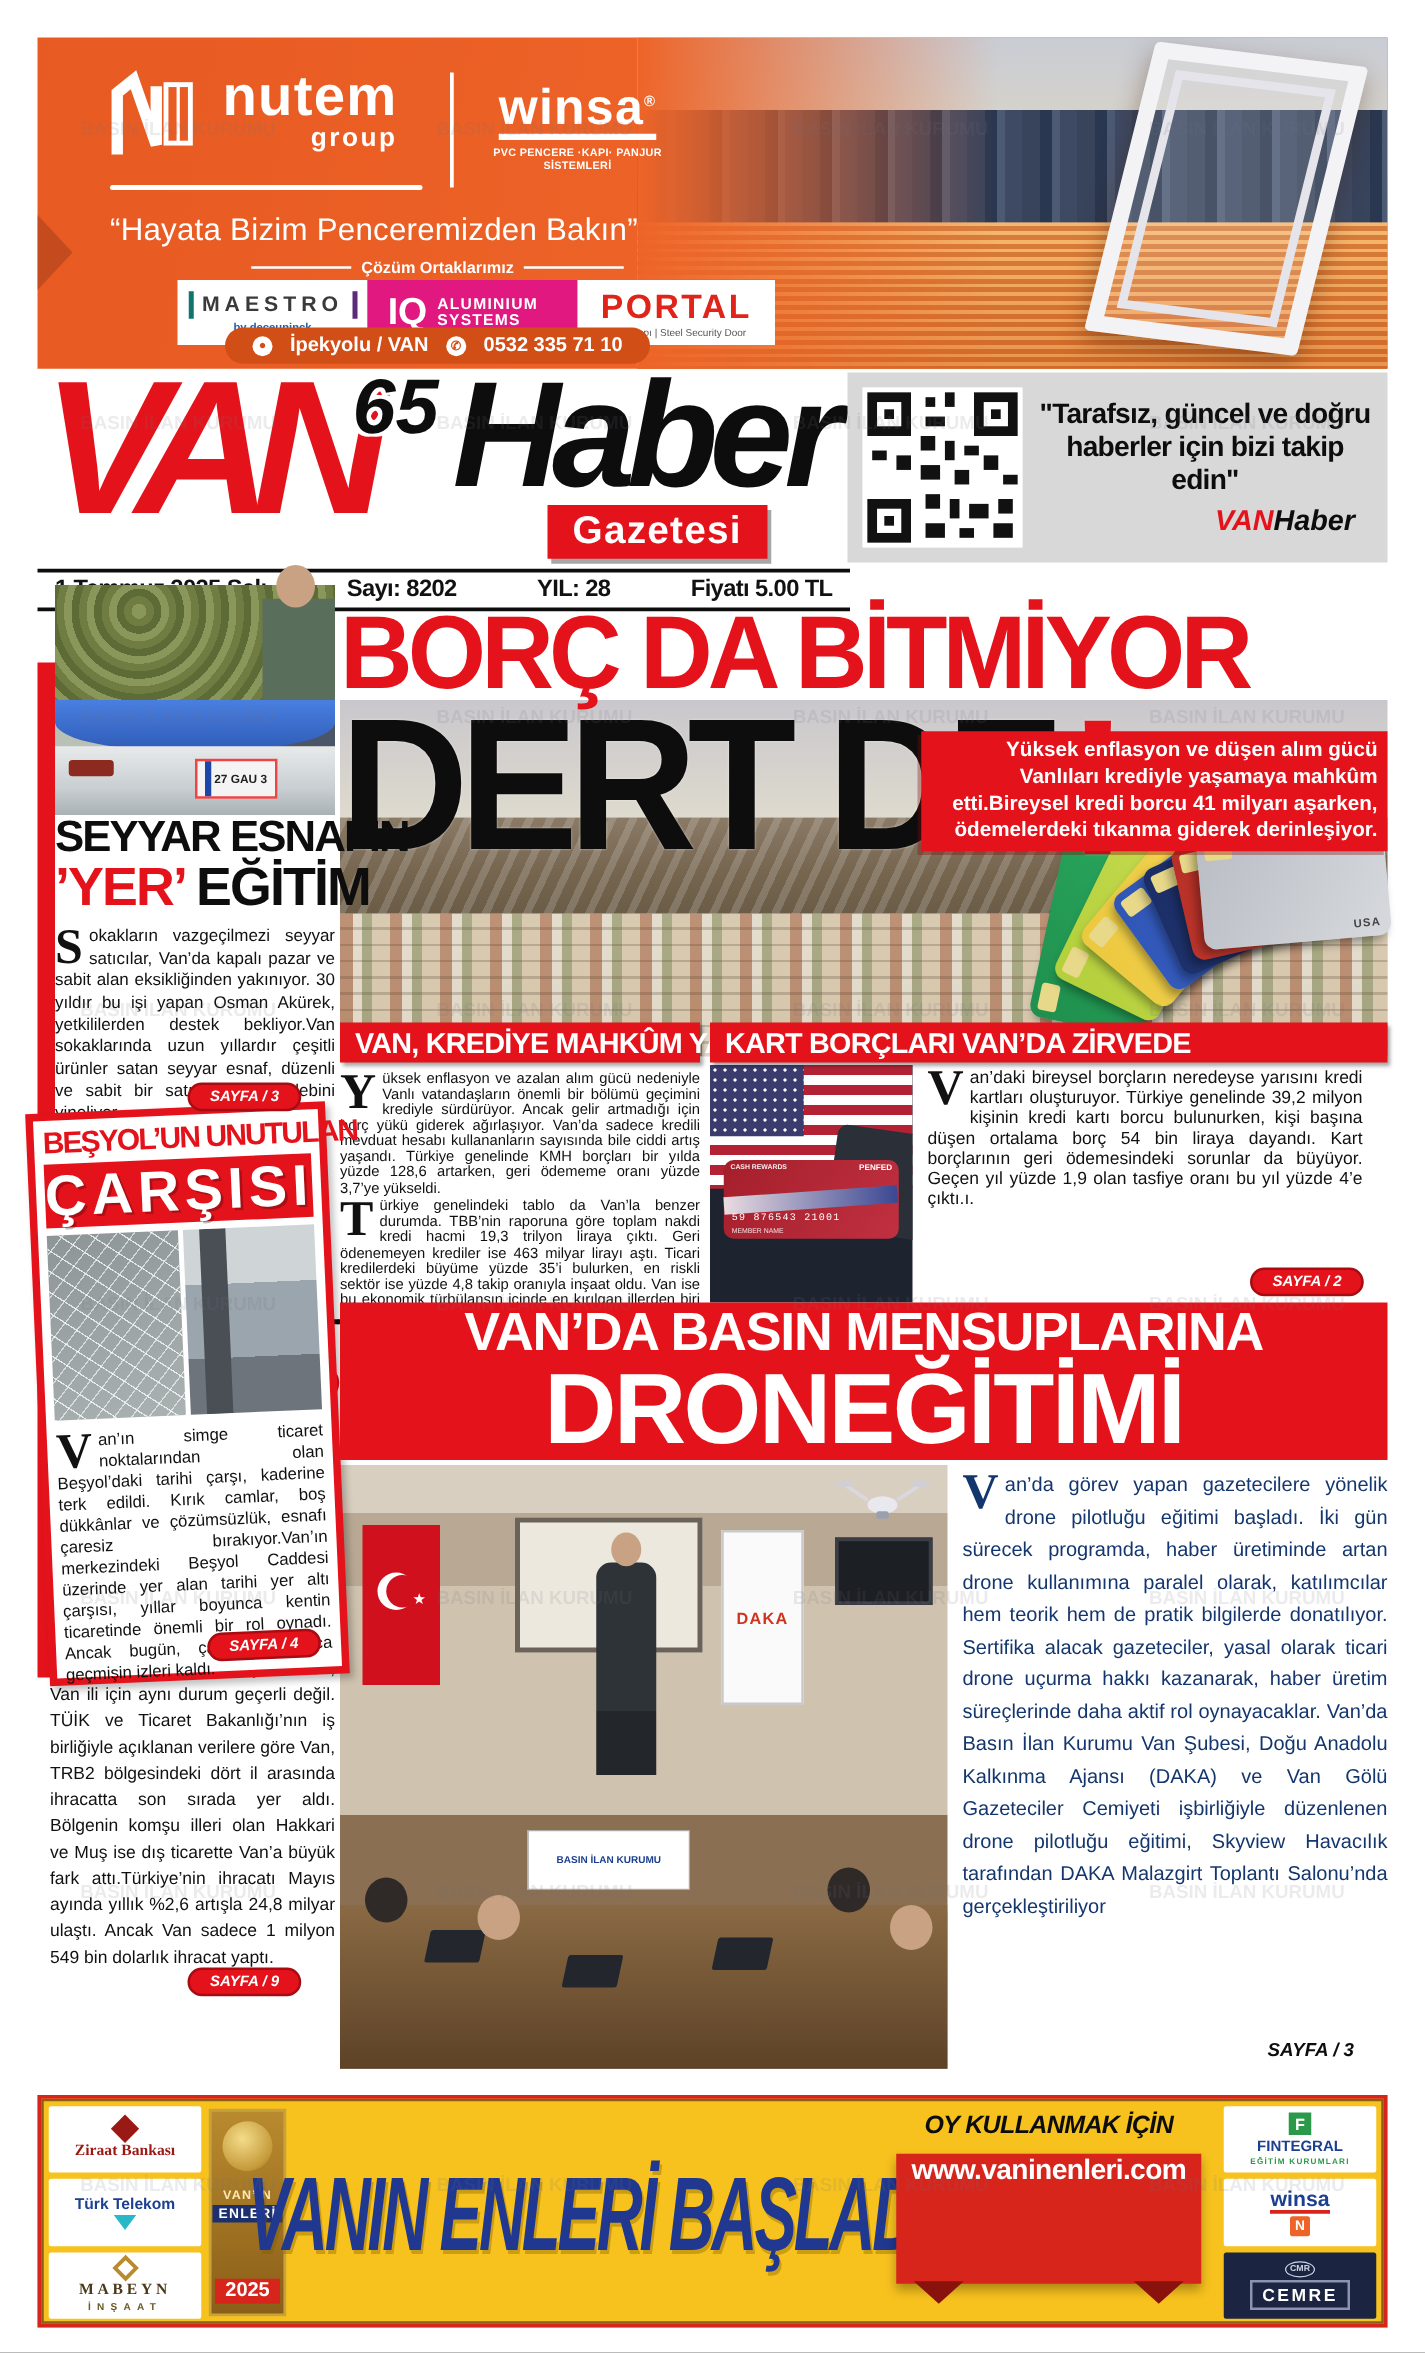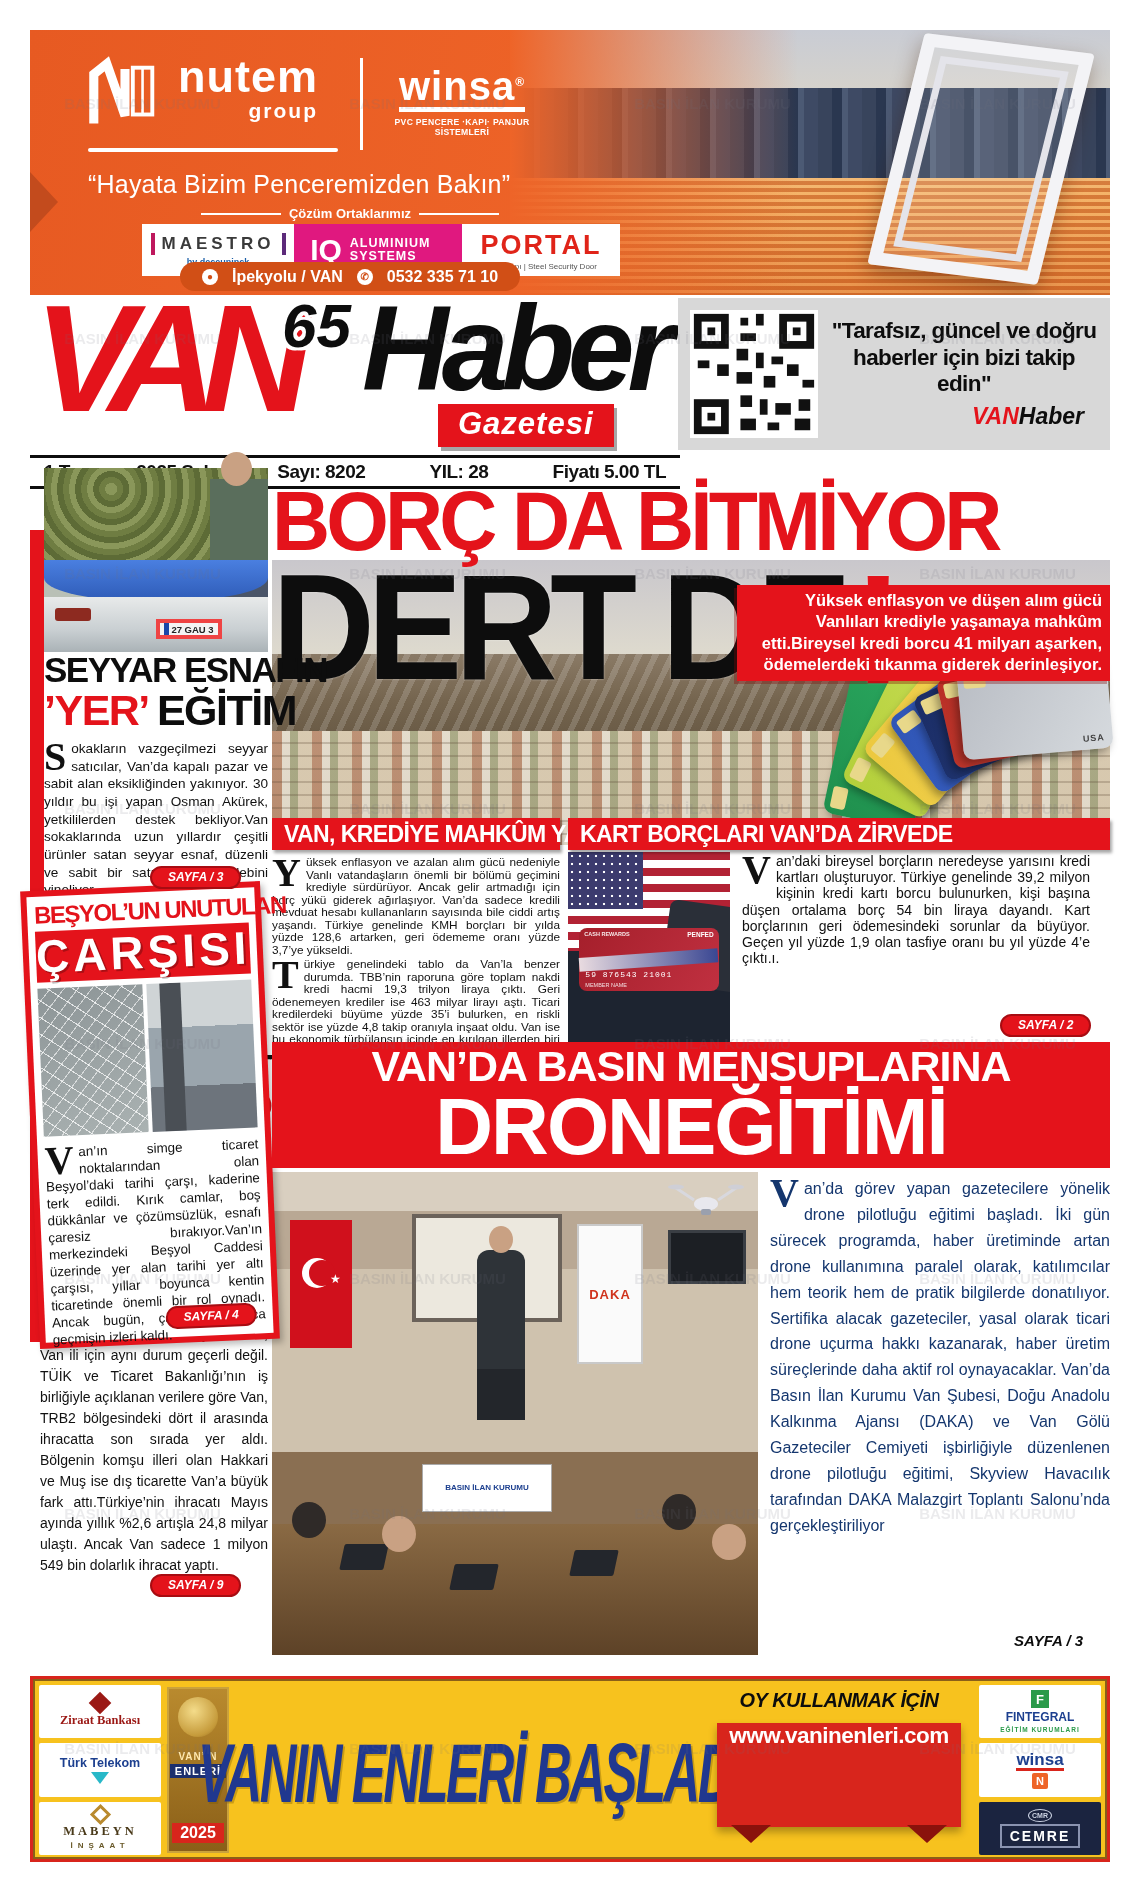--- a/index.html
+++ b/index.html
@@ -37,21 +37,21 @@
 #winsa .ww { font-size:40px; font-weight:bold; letter-spacing:1px; border-bottom:5px solid #fff; padding-bottom:1px; display:inline-block; line-height:1; }
 #winsa sup { font-size:12px; }
 #winsa .wsub { display:block; font-size:8.6px; margin-top:5px; letter-spacing:.3px; font-weight:bold; }
 #slogan { position:absolute; left:58px; top:140px; width:470px; color:#fff; font-size:25px; letter-spacing:.2px; }
 #plabel { position:absolute; left:120px; top:176px; width:400px; display:flex; align-items:center; justify-content:center; gap:8px; color:#fff; font-size:13px; font-weight:bold; }
 #plabel .pline { width:80px; height:2px; background:#fff; }
 #partners { position:absolute; left:112px; top:194px; display:flex; height:52px; }
 .pcard { height:100%; display:flex; flex-direction:column; align-items:center; justify-content:center; background:#fff; }
 .pcard.maestro { width:152px; }
 .maestro .mwrap { font-weight:bold; letter-spacing:4px; color:#3a3a3a; font-size:17px;
-  border-left:4px solid #be185d; border-right:4px solid #5c2a7a; padding:1px 7px; }
+  border-left:4px solid #0f766e; border-right:4px solid #5c2a7a; padding:1px 7px; }
 .maestro .msub { font-size:9px; color:#1b5fa8; font-weight:bold; margin-top:2px; }
 .pcard.iq { width:168px; background:#e0187f; color:#fff; flex-direction:row; gap:8px; }
 .iq .iqmain { font-size:30px; font-weight:bold; }
 .iq .iqsub { font-size:12.5px; font-weight:bold; width:96px; line-height:1.05; letter-spacing:1px; }
 .pcard.portal { width:158px; }
 .portal .pmain { color:#e02419; font-size:27px; font-weight:bold; letter-spacing:2px; }
 .portal .psub { font-size:8px; color:#555; margin-top:1px; }
 #contact { position:absolute; left:150px; top:232px; width:340px; height:29px; background:#d14f16;
   border-radius:15px; display:flex; align-items:center; justify-content:center; gap:14px;
   color:#fff; font-weight:bold; font-size:16px; }
@@ -59,21 +59,21 @@
   display:inline-flex; align-items:center; justify-content:center; font-weight:bold; }
 
 
 #masthead { position:absolute; left:30px; top:296px; width:1080px; height:160px; }
 #lg-van { position:absolute; left:4px; top:-14px; font-size:152px; font-weight:bold; font-style:italic;
   color:#e4131b; letter-spacing:-16px; line-height:1; }
 #lg-65 { position:absolute; left:252px; top:-6px; font-size:62px; font-weight:bold; font-style:italic; color:#0d0d0d;
   text-shadow:-3px -3px 0 #fff,3px -3px 0 #fff,-3px 3px 0 #fff,3px 3px 0 #fff; }
 #lg-haber { position:absolute; left:332px; top:-8px; font-size:120px; font-weight:bold; font-style:italic;
   color:#0d0d0d; letter-spacing:-7px; line-height:1; }
-#lg-gaz { position:absolute; left:408px; top:108px; background:#e4131b; color:#fff; font-style:italic;
+#lg-gaz { position:absolute; left:408px; top:108px; background:#e4131b; color:#fff; 
   font-weight:bold; font-size:31px; padding:2px 20px 5px; box-shadow:3px 4px 0 rgba(0,0,0,.35); letter-spacing:1px; }
 #qrpanel { position:absolute; left:648px; top:2px; width:432px; height:152px; background:#d8d8d8;
   display:flex; align-items:center; padding:10px 12px; gap:12px; }
 #qr { width:128px; height:128px; background:#fff; flex:none; }
 #follow-right { flex:1; }
 #follow-text { font-size:22.5px; font-weight:bold; color:#0d0d0d; text-align:center; line-height:1.18; letter-spacing:-.6px; }
 #follow-logo { text-align:right; margin-top:5px; font-style:italic; font-weight:bold; font-size:23px; padding-right:14px; }
 #follow-logo .fv { color:#e4131b; } #follow-logo .fh { color:#0d0d0d; }
 
 
@@ -85,22 +85,22 @@
 
 #stripe { position:absolute; left:30px; top:530px; width:14px; height:812px; background:#e4131b; }
 #vendor { position:absolute; left:44px; top:468px; width:224px; height:184px; background:#b9c0b6; z-index:3; }
 #vendor .v-produce { position:absolute; top:0; left:0; right:0; height:57%;
   background:repeating-radial-gradient(circle at 30% 20%,#8a975a 0 6px,#6f7d42 6px 12px,#5d6b36 12px 18px); }
 #vendor .v-tarp { position:absolute; top:50%; height:22%; left:0; right:0;
   background:linear-gradient(180deg,#4a7fe0,#2f5cb8); border-radius:0 0 40% 40%/0 0 55% 55%; }
 #vendor .v-car { position:absolute; bottom:0; height:30%; left:0; right:0;
   background:linear-gradient(180deg,#e8eaea,#c9cfd2 60%,#aab2b6); }
 #vendor .v-tail { position:absolute; bottom:17%; left:5%; width:36px; height:13px; background:#8d2a20; border-radius:3px; }
-#vendor .v-plate { position:absolute; bottom:7%; left:50%; width:66px; height:20px; background:#f4f4f4;
-  border:4px solid #ef4444; font-size:9.5px; font-weight:bold; color:#222;
+#vendor .v-plate { position:absolute; bottom:7%; left:50%; width:66px; height:32px; background:#f4f4f4;
+  border:2px solid #ef4444; font-size:9.5px; font-weight:bold; color:#222;
   display:flex; align-items:center; justify-content:center; gap:2px; }
 #vendor .v-plate i { display:block; width:5px; height:100%; background:#1c46a8; }
 #vendor .v-man { position:absolute; right:0; top:6%; width:26%; height:94%;
   background:linear-gradient(180deg,#5a6e5c 0 55%,#4a5568 55%); }
 #vendor .v-head { position:absolute; right:7%; top:-16px; width:31px; height:34px; border-radius:50%; background:#c9a183; }
 #panorama { position:absolute; left:272px; top:560px; width:838px; height:285px; z-index:1; }
 #panorama .p-sky { height:33%; background:linear-gradient(180deg,#c9c7cc,#dedace); }
 #panorama .p-mtn { height:27%;
   background:repeating-linear-gradient(115deg,rgba(255,255,255,.16) 0 6px,rgba(0,0,0,0) 6px 15px),
   linear-gradient(180deg,#8a7a66,#75654f 60%,#6b5c47); }

